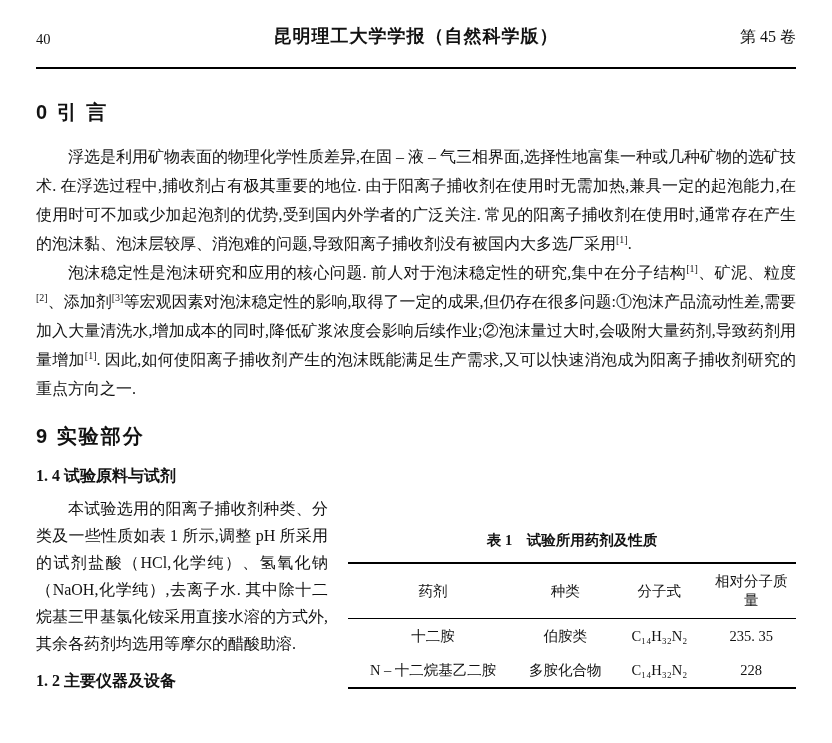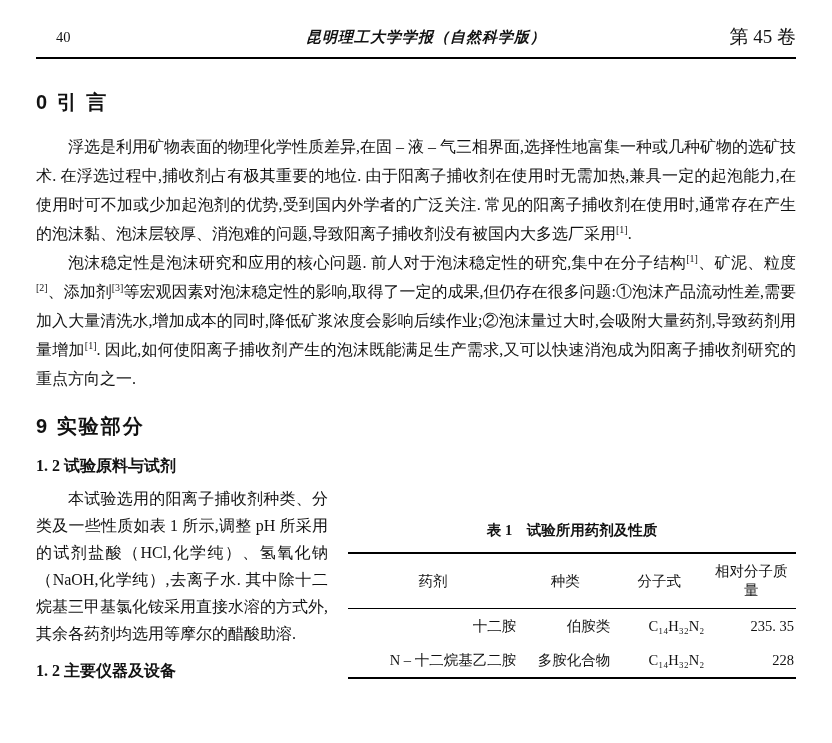--- a/index.html
+++ b/index.html
@@ -4,24 +4,24 @@
 <style>
   * { margin: 0; padding: 0; box-sizing: border-box; }
   html, body { width: 832px; height: 743px; background: #ffffff; overflow: hidden; }
   body {
     font-family: "Liberation Serif", "DejaVu Serif", serif;
     color: #121212;
   }
   .page { padding: 24px 36px 0 36px; }
 
   
-  .running-head { display: flex; align-items: center; font-size: 14px; padding-bottom: 7px; margin-left: 20px; }
+  .running-head { display: flex; align-items: flex-end; font-size: 14px; padding-bottom: 19px; }
   .running-head .pn  { width: 90px; font-size: 14.5px; }
-  .running-head .journal { flex: 1; text-align: center; font-weight: 700; font-size: 15px; letter-spacing: 1px; font-style: italic; }
-  .running-head .vol { width: 90px; text-align: right; font-size: 19px; }
+  .running-head .journal { flex: 1; text-align: center; font-weight: 700; font-size: 18px; letter-spacing: 1px; }
+  .running-head .vol { width: 90px; text-align: right; font-size: 16px; }
   .head-rule { border-bottom: 2.5px solid #000; margin-bottom: 30px; }
 
   
   h2.sec {
     font-family: "Liberation Sans", "DejaVu Sans", sans-serif;
     font-size: 20px; font-weight: 700; letter-spacing: 2px;
     margin: 20px 0 16px 0;
   }
   h3.subsec { font-size: 16px; font-weight: 700; margin: 8px 0 8px 0; }
   h3.subsec.bottom { margin-top: 14px; }
@@ -43,21 +43,21 @@
   .tcap { text-align: center; font-weight: 700; font-size: 14.5px; line-height: 23px; margin-top: 32px; }
   table.reagents {
     width: 100%; border-collapse: collapse; margin-top: 10px;
     font-size: 14.5px;
     border-top: 2px solid #000; border-bottom: 2px solid #000;
   }
   table.reagents thead th {
     font-weight: 400; border-bottom: 1.2px solid #000;
     padding: 8px 2px; text-align: center;
   }
-  table.reagents td { text-align: right; padding: 7.5px 2px; }
+  table.reagents td { text-align: center; padding: 7.5px 2px; }
   .col-reagent { width: 38%; }
   .col-type    { width: 21%; }
   .col-formula { width: 21%; }
   .col-mass    { width: 20%; }
 </style>
 </head>
 <body>
 
 <div class="page">
 
@@ -68,21 +68,21 @@
   </header>
   <div class="head-rule"></div>
 
   <h2 class="sec">0 引 言</h2>
 
   <p class="body-para">浮选是利用矿物表面的物理化学性质差异,在固 – 液 – 气三相界面,选择性地富集一种或几种矿物的选矿技术. 在浮选过程中,捕收剂占有极其重要的地位. 由于阳离子捕收剂在使用时无需加热,兼具一定的起泡能力,在使用时可不加或少加起泡剂的优势,受到国内外学者的广泛关注. 常见的阳离子捕收剂在使用时,通常存在产生的泡沫黏、泡沫层较厚、消泡难的问题,导致阳离子捕收剂没有被国内大多选厂采用<sup>[1]</sup>.</p>
   <p class="body-para">泡沫稳定性是泡沫研究和应用的核心问题. 前人对于泡沫稳定性的研究,集中在分子结构<sup>[1]</sup>、矿泥、粒度<sup>[2]</sup>、添加剂<sup>[3]</sup>等宏观因素对泡沫稳定性的影响,取得了一定的成果,但仍存在很多问题:①泡沫产品流动性差,需要加入大量清洗水,增加成本的同时,降低矿浆浓度会影响后续作业;②泡沫量过大时,会吸附大量药剂,导致药剂用量增加<sup>[1]</sup>. 因此,如何使阳离子捕收剂产生的泡沫既能满足生产需求,又可以快速消泡成为阳离子捕收剂研究的重点方向之一.</p>
 
   <h2 class="sec">9 实验部分</h2>
 
-  <h3 class="subsec">1. 2 试验原料与试剂</h3>
+  <h3 class="subsec">1. 4 试验原料与试剂</h3>
 
   <div class="two-col">
 
     <div class="left-col">
       <p class="body-para">本试验选用的阳离子捕收剂种类、分类及一些性质如表 1 所示,调整 pH 所采用的试剂盐酸（HCl,化学纯）、氢氧化钠（NaOH,化学纯）,去离子水. 其中除十二烷基三甲基氯化铵采用直接水溶的方式外,其余各药剂均选用等摩尔的醋酸助溶.</p>
       <h3 class="subsec bottom">1. 2 主要仪器及设备</h3>
     </div>
 
     <div class="table-col">
       <div class="tcap">表 1　试验所用药剂及性质</div>

